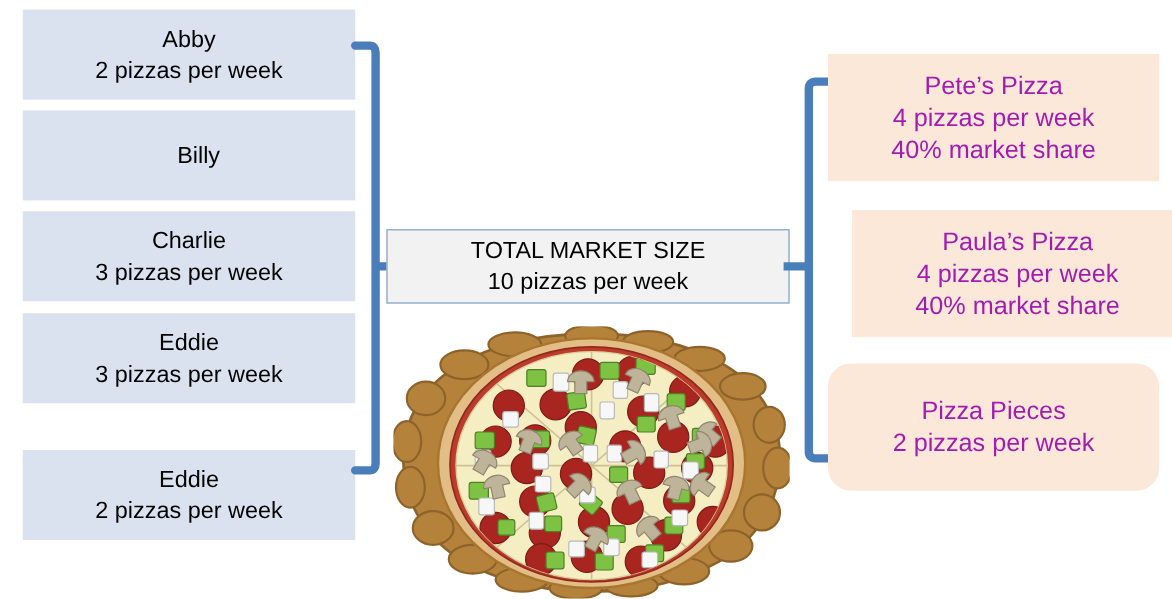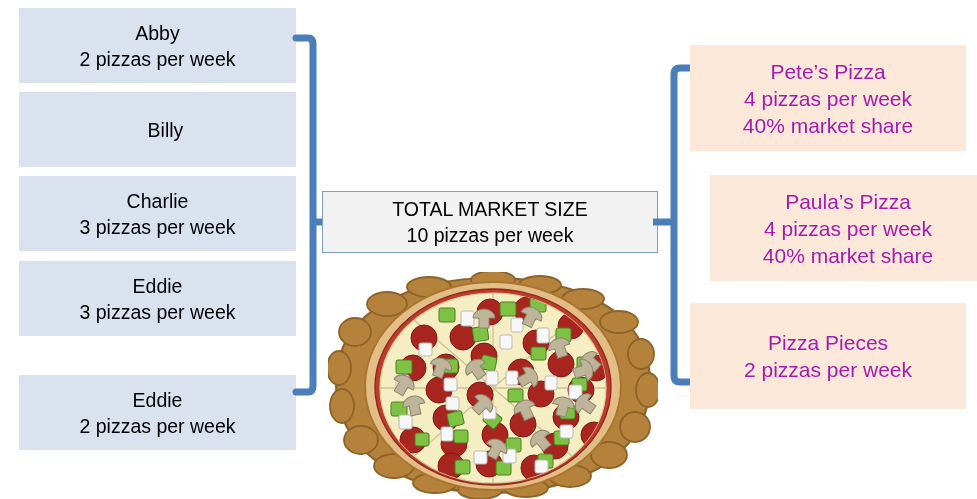--- a/index.html
+++ b/index.html
@@ -138,21 +138,21 @@
   <div class="supplier-box" style="top:45px;">
     <span class="line">Pete’s Pizza</span>
     <span class="line">4 pizzas per week</span>
     <span class="line">40% market share</span>
   </div>
   <div class="supplier-box" style="top:175px;margin-left:20px;">
     <span class="line">Paula’s Pizza</span>
     <span class="line">4 pizzas per week</span>
     <span class="line">40% market share</span>
   </div>
-  <div class="supplier-box" style="top:303px;">
+  <div class="supplier-box" style="top:303px;border-radius:19px;">
     <span class="line">Pizza Pieces</span>
     <span class="line">2 pizzas per week</span>
   </div>
 
   <svg id="pizza" viewBox="0 0 330 227">
     <defs>
       <clipPath id="cheeseClip">
         <ellipse cx="165" cy="116" rx="113" ry="95"></ellipse>
       </clipPath>
     </defs>

